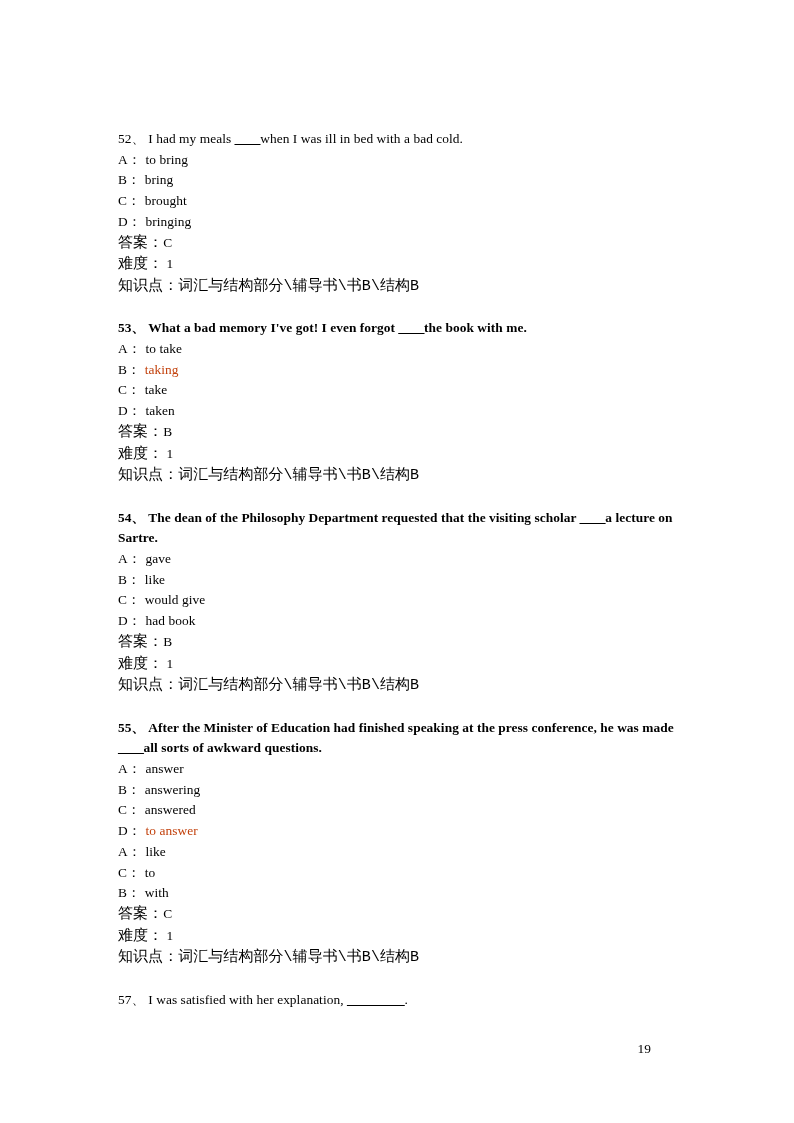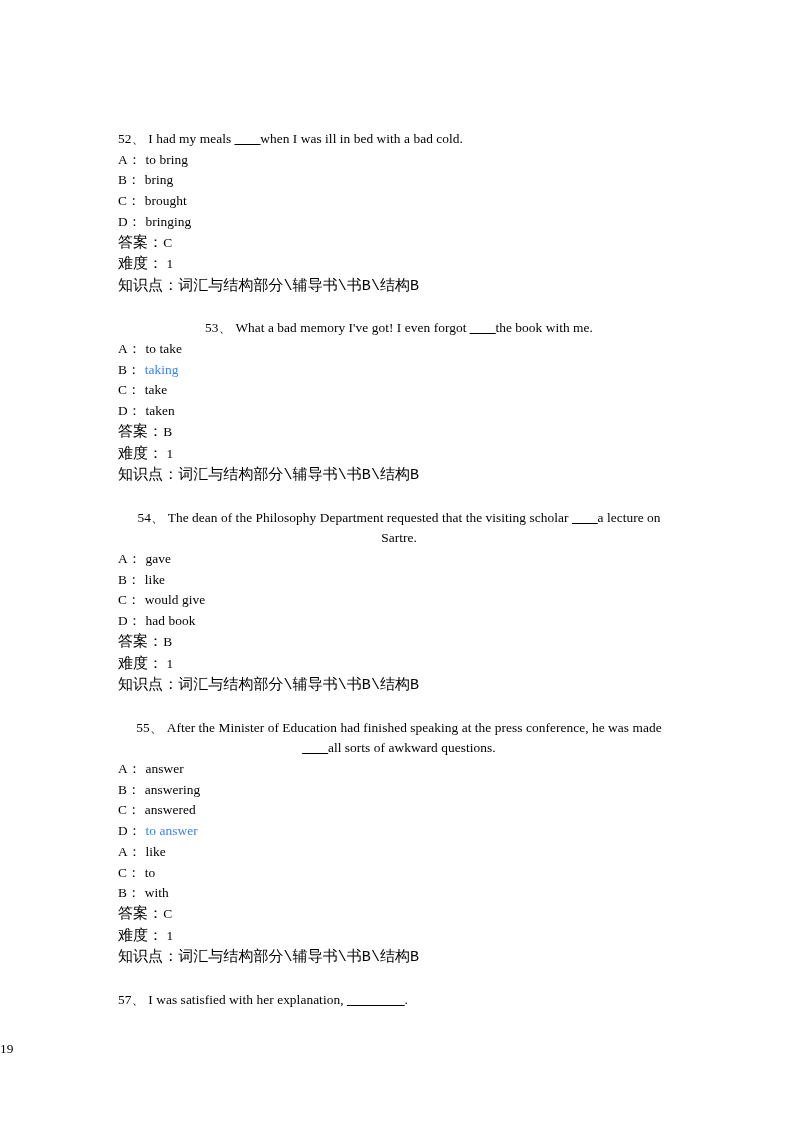--- a/index.html
+++ b/index.html
@@ -40,53 +40,52 @@
   .line {
     font-size: 13.4px;
     line-height: 20.7px;
     white-space: normal;
     letter-spacing: 0.05px;
   }
   .stem {
     font-weight: normal;
   }
   .stem.bold {
-    font-weight: normal;
-    text-align: center;
+    font-weight: bold;
   }
   .opt {
     white-space: nowrap;
   }
   .opt-letter {
     font-weight: normal;
   }
   .opt-text {
     padding-left: 1px;
   }
   .red {
-    color: #3b82f6;
+    color: #c2410c;
     font-family: Liberation Serif, serif;
   }
   .meta {
     white-space: nowrap;
   }
   .cjk {
     font-family: Liberation Mono, monospace;
     font-size: 15px;
   }
   .blank {
     text-decoration: underline;
     letter-spacing: -0.3px;
   }
   .page-number {
     position: absolute;
     left: 0;
     top: 1039px;
     width: 651px;
-    text-align: left;
+    text-align: right;
     font-size: 13.4px;
     line-height: 20.7px;
   }
 </style>
 </head>
 <body>
 
 <div class="page">
   <div class="content" id="question-list">
       <div class="q-block">

